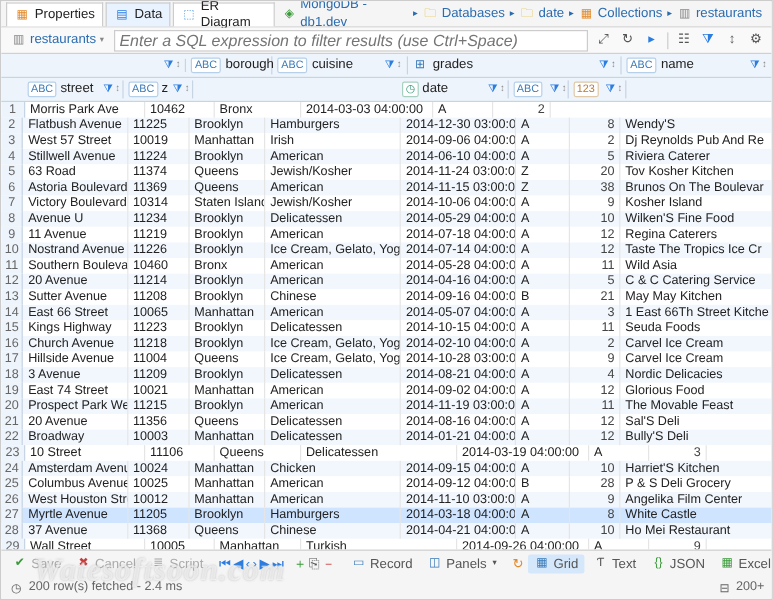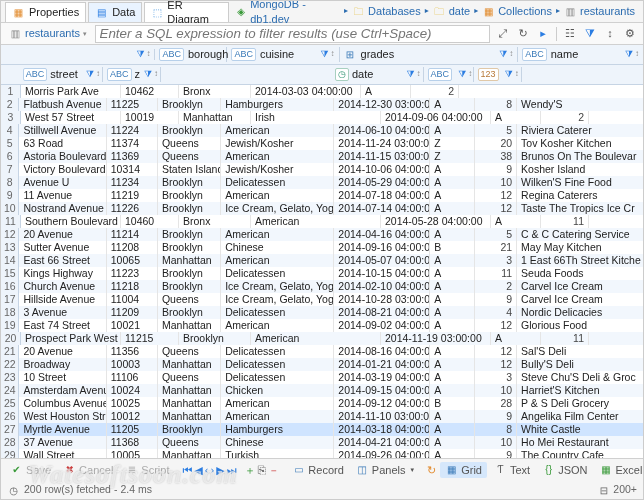--- a/index.html
+++ b/index.html
@@ -211,20 +211,21 @@
     </div>
     <div class="trow">
       <div class="tcell rownum w-rn">3</div>
       <div class="tcell w-st">West   57 Street</div>
       <div class="tcell w-zp">10019</div>
       <div class="tcell w-bo">Manhattan</div>
       <div class="tcell w-cu">Irish</div>
       <div class="tcell w-da">2014-09-06 04:00:00</div>
       <div class="tcell w-gr">A</div>
       <div class="tcell w-sc tnum">2</div>
+      <div class="tcell w-nm" style="border-right:none">Dj Reynolds Pub And Re</div>
     </div>
     <div class="trow">
       <div class="tcell rownum w-rn">4</div>
       <div class="tcell w-st">Stillwell Avenue</div>
       <div class="tcell w-zp">11224</div>
       <div class="tcell w-bo">Brooklyn</div>
       <div class="tcell w-cu">American</div>
       <div class="tcell w-da">2014-06-10 04:00:00</div>
       <div class="tcell w-gr">A</div>
       <div class="tcell w-sc tnum">5</div>
@@ -298,20 +299,21 @@
     </div>
     <div class="trow">
       <div class="tcell rownum w-rn">11</div>
       <div class="tcell w-st">Southern Boulevard</div>
       <div class="tcell w-zp">10460</div>
       <div class="tcell w-bo">Bronx</div>
       <div class="tcell w-cu">American</div>
       <div class="tcell w-da">2014-05-28 04:00:00</div>
       <div class="tcell w-gr">A</div>
       <div class="tcell w-sc tnum">11</div>
+      <div class="tcell w-nm" style="border-right:none">Wild Asia</div>
     </div>
     <div class="trow">
       <div class="tcell rownum w-rn">12</div>
       <div class="tcell w-st">20 Avenue</div>
       <div class="tcell w-zp">11214</div>
       <div class="tcell w-bo">Brooklyn</div>
       <div class="tcell w-cu">American</div>
       <div class="tcell w-da">2014-04-16 04:00:00</div>
       <div class="tcell w-gr">A</div>
       <div class="tcell w-sc tnum">5</div>
@@ -396,20 +398,21 @@
     </div>
     <div class="trow">
       <div class="tcell rownum w-rn">20</div>
       <div class="tcell w-st">Prospect Park West</div>
       <div class="tcell w-zp">11215</div>
       <div class="tcell w-bo">Brooklyn</div>
       <div class="tcell w-cu">American</div>
       <div class="tcell w-da">2014-11-19 03:00:00</div>
       <div class="tcell w-gr">A</div>
       <div class="tcell w-sc tnum">11</div>
+      <div class="tcell w-nm" style="border-right:none">The Movable Feast</div>
     </div>
     <div class="trow">
       <div class="tcell rownum w-rn">21</div>
       <div class="tcell w-st">20 Avenue</div>
       <div class="tcell w-zp">11356</div>
       <div class="tcell w-bo">Queens</div>
       <div class="tcell w-cu">Delicatessen</div>
       <div class="tcell w-da">2014-08-16 04:00:00</div>
       <div class="tcell w-gr">A</div>
       <div class="tcell w-sc tnum">12</div>
@@ -428,21 +431,20 @@
     </div>
     <div class="trow">
       <div class="tcell rownum w-rn">23</div>
       <div class="tcell w-st">10 Street</div>
       <div class="tcell w-zp">11106</div>
       <div class="tcell w-bo">Queens</div>
       <div class="tcell w-cu">Delicatessen</div>
       <div class="tcell w-da">2014-03-19 04:00:00</div>
       <div class="tcell w-gr">A</div>
       <div class="tcell w-sc tnum">3</div>
-      <div class="tcell w-nm" style="border-right:none">Steve Chu'S Deli &amp; Groc</div>
     </div>
     <div class="trow">
       <div class="tcell rownum w-rn">24</div>
       <div class="tcell w-st">Amsterdam Avenue</div>
       <div class="tcell w-zp">10024</div>
       <div class="tcell w-bo">Manhattan</div>
       <div class="tcell w-cu">Chicken</div>
       <div class="tcell w-da">2014-09-15 04:00:00</div>
       <div class="tcell w-gr">A</div>
       <div class="tcell w-sc tnum">10</div>
@@ -494,21 +496,20 @@
     </div>
     <div class="trow">
       <div class="tcell rownum w-rn">29</div>
       <div class="tcell w-st">Wall Street</div>
       <div class="tcell w-zp">10005</div>
       <div class="tcell w-bo">Manhattan</div>
       <div class="tcell w-cu">Turkish</div>
       <div class="tcell w-da">2014-09-26 04:00:00</div>
       <div class="tcell w-gr">A</div>
       <div class="tcell w-sc tnum">9</div>
-      <div class="tcell w-nm" style="border-right:none">The Country Cafe</div>
     </div>
   </div>
 
 <div class="footer">
   <div class="row toolbar1">
     <div class="tbtn dis">
         <span class="ic ic-green">✔</span>
         <span>Save</span>
       </div>
     <div class="tbtn dis">

